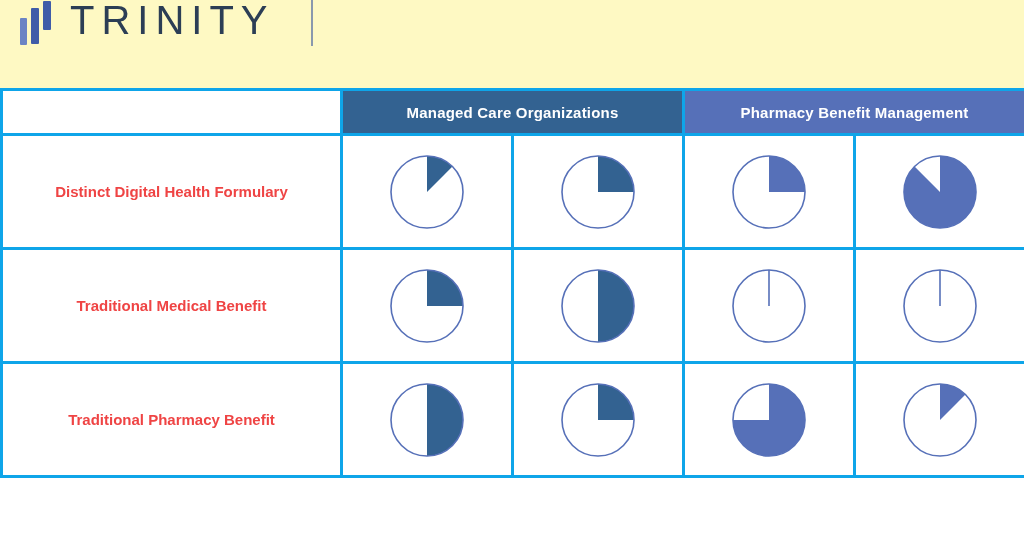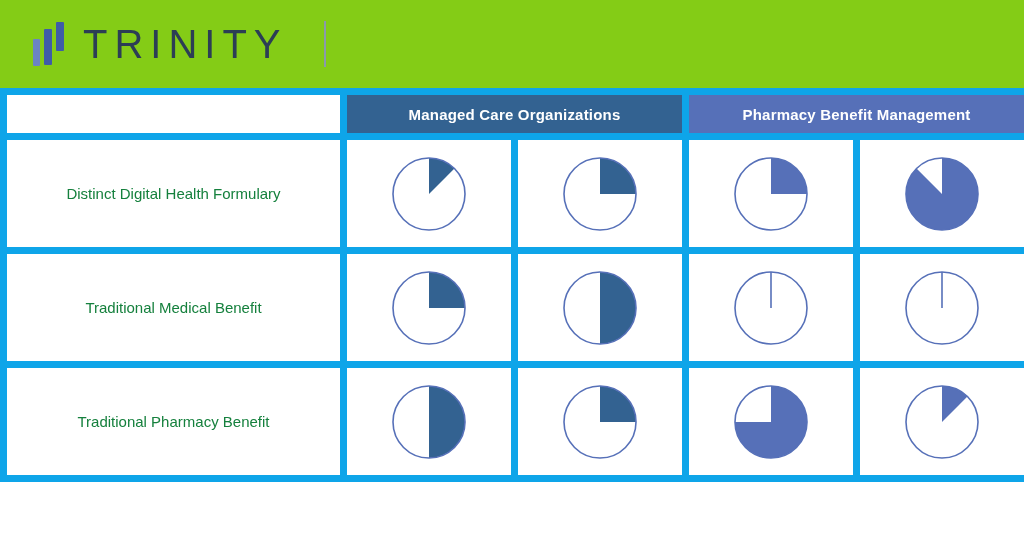--- a/index.html
+++ b/index.html
@@ -7,23 +7,23 @@
     width: 1024px; height: 537px;
     background: #ffffff;
     font-family: "Liberation Sans", sans-serif;
     overflow: hidden;
   }
 
   
   #title-bar {
     height: 88px;
     display: flex;
-    align-items: center;
-    padding-left: 31px;
-    background: #84cc16;
+    align-items: flex-start;
+    padding-left: 18px;
+    background: #fef9c3;
   }
   #logo-mark {
     width: 40px; height: 46px;
     position: relative;
     margin-right: 12px;
     flex: none;
   }
   #logo-mark .bar { position: absolute; border-radius: 1px; }
   #logo-mark .bar-1 { left: 2px;  top: 18px; width: 7px;  height: 27px; background: #6b84c4; }
   #logo-mark .bar-2 { left: 13px; top: 8px;  width: 8px;  height: 36px; background: #3f5ca8; }
@@ -51,21 +51,21 @@
     white-space: nowrap;
   }
 
   
   #matrix {
     width: 1024px;
     border-collapse: collapse;
     table-layout: fixed;
   }
   #matrix td, #matrix th {
-    border: 7px solid #0ea5e9;
+    border: 3px solid #0ea5e9;
     padding: 0;
     text-align: center;
     vertical-align: middle;
   }
   .col-label { width: 340px; }
   .col-data  { width: 171px; }
 
   
   .group-head {
     height: 45px;
@@ -85,22 +85,22 @@
     font-weight: 400;
     line-height: 1.25;
     padding: 4px 8px;
   }
   .sub-mco { background: #dfe7ef; }
   .sub-pbm { background: #d3d9ec; }
 
   
   .row-label {
     font-size: 15px;
-    font-weight: normal;
-    color: #15803d;
+    font-weight: bold;
+    color: #ef4444;
     height: 114px;
     padding: 4px 12px;
   }
   .pie-cell { height: 114px; }
   .pie-wrap {
     display: flex;
     align-items: center;
     justify-content: center;
   }
 

